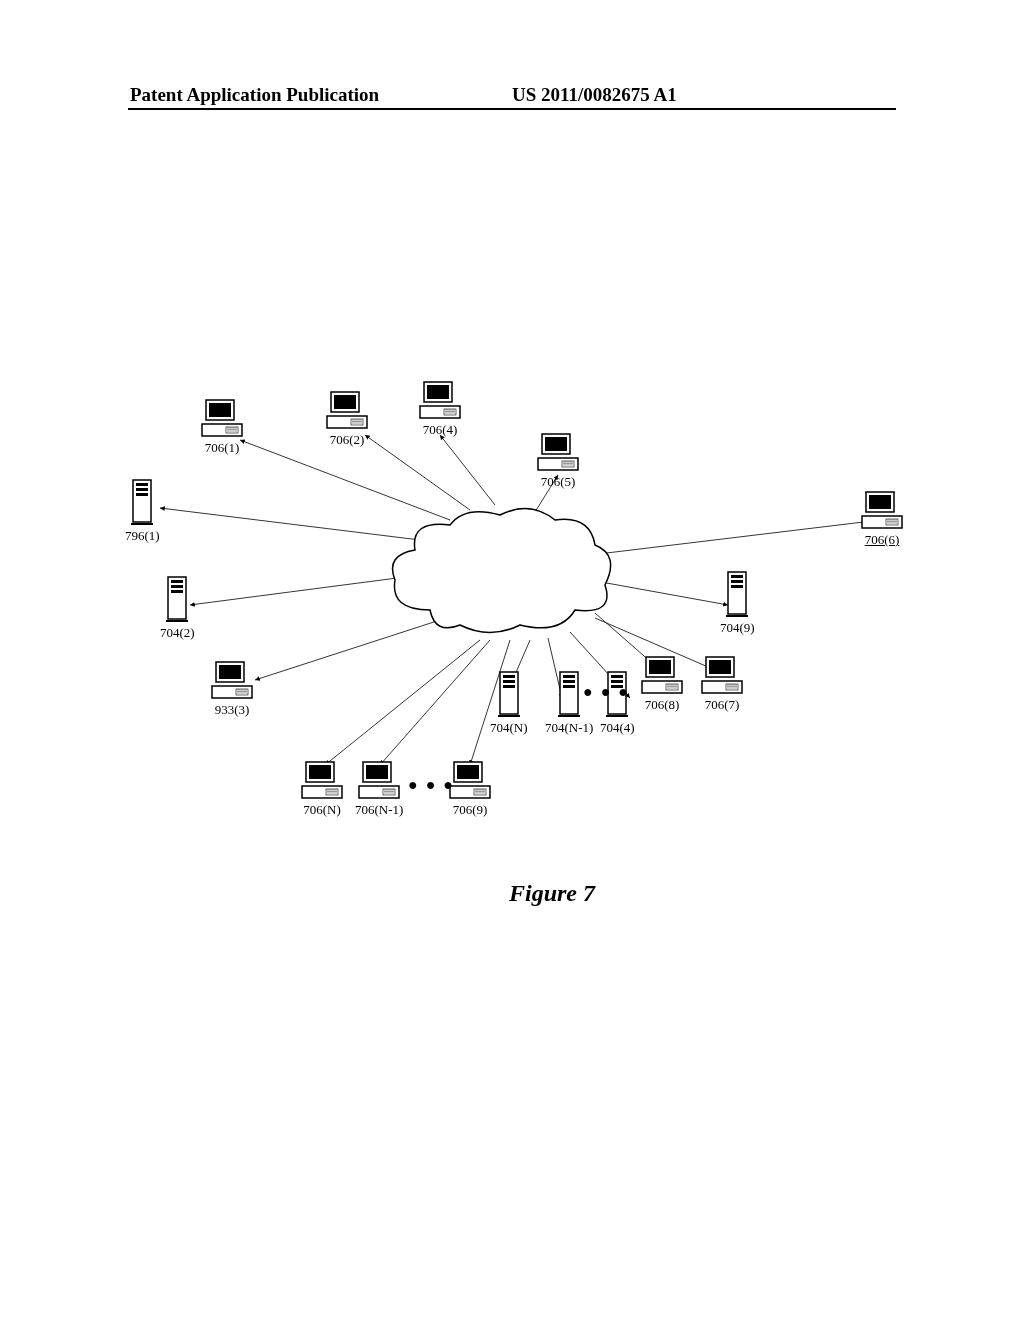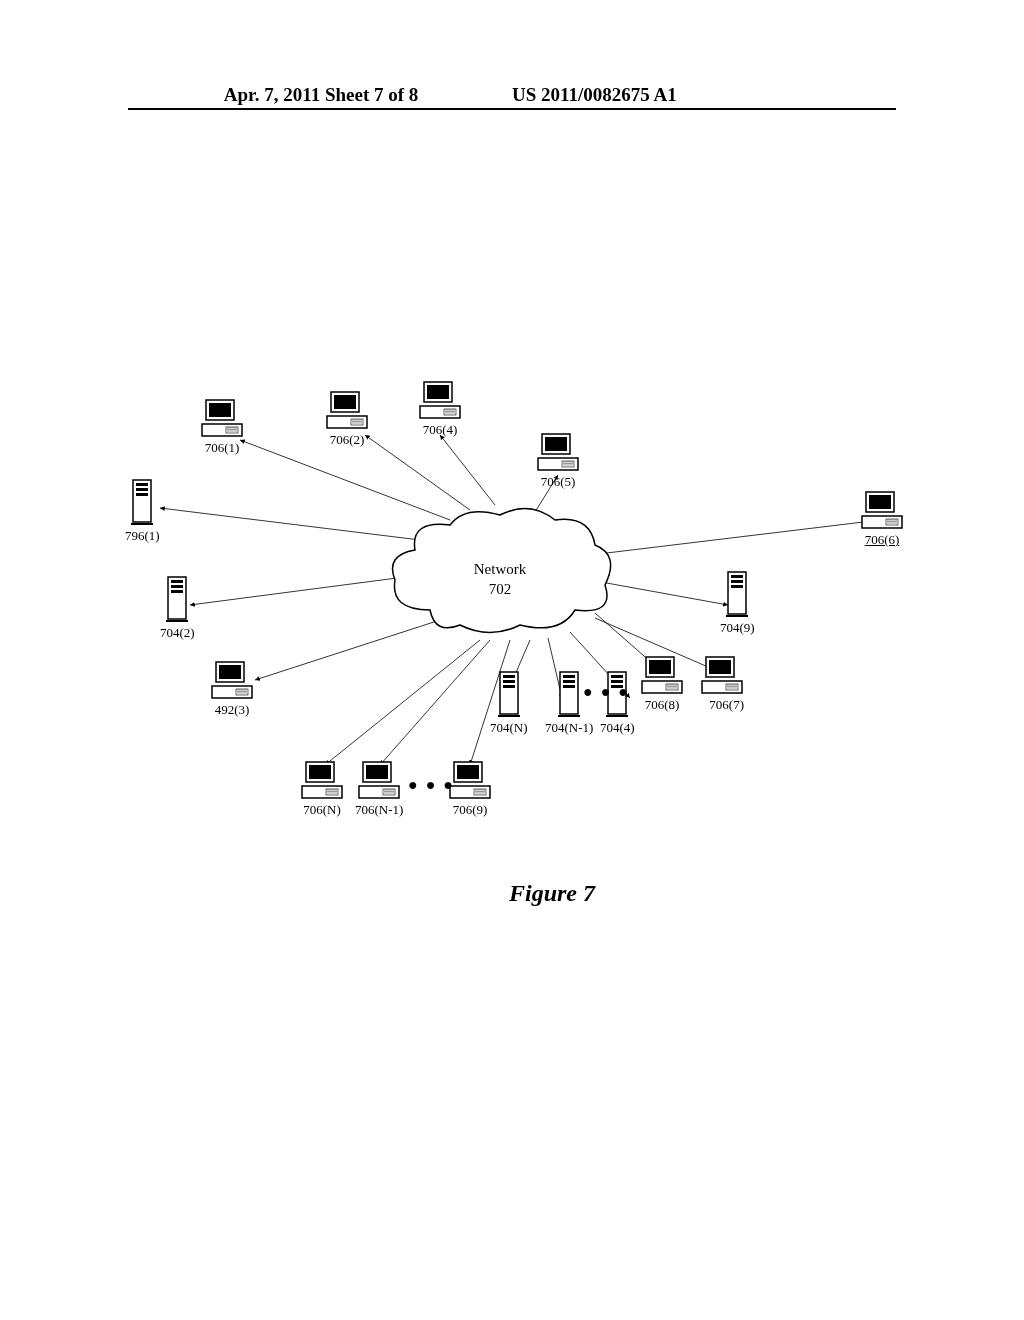--- a/index.html
+++ b/index.html
@@ -87,21 +87,21 @@
       position: absolute;
       top: 0; left: 0;
       width: 100%; height: 100%;
       pointer-events: none;
     }
   </style>
 </head>
 <body>
 
 <div class="header">
-  <span class="header-center">Apr. 7, 2011  Sheet 7 of 8</span>
+  <span class="header-left">Patent Application Publication</span>
   <span class="header-right">US 2011/0082675 A1</span>
 </div>
 <div class="header-line"></div>
 
 <div class="diagram-container">
 
   <svg class="lines" viewBox="0 0 824 460">
     <defs>
       <marker id="arrow" markerWidth="8" markerHeight="8" refX="6" refY="3" orient="auto">
         <path d="M0,0 L6,3 L0,6 Z" fill="black"></path>
@@ -125,24 +125,20 @@
       <line x1="430" y1="260" x2="405" y2="318" marker-end="url(#arrow)"></line>
       <line x1="448" y1="258" x2="462" y2="318" marker-end="url(#arrow)"></line>
       <line x1="470" y1="252" x2="530" y2="318" marker-end="url(#arrow)"></line>
     </g>
   </svg>
 
   <div class="cloud">
     <svg viewBox="0 0 240 150">
       <path d="M 50 110 Q 10 110 15 80 Q 5 55 35 50 Q 30 20 70 25 Q 85 5 120 15 Q 150 0 175 20 Q 210 15 215 45 Q 240 55 225 85 Q 235 115 195 110 Q 180 135 140 125 Q 110 140 80 125 Q 55 135 50 110 Z" fill="white" stroke="black" stroke-width="1.5"></path>
     </svg>
-    <div class="cloud-text">
-      <div>Network</div>
-      <div>702</div>
-    </div>
   </div>
 
   <div class="node" style="left:100px; top:18px;">
     <svg class="computer-icon" viewBox="0 0 44 40">
         <rect x="6" y="2" width="28" height="20" fill="white" stroke="black" stroke-width="1.5"></rect>
         <rect x="9" y="5" width="22" height="14" fill="black"></rect>
         <rect x="2" y="26" width="40" height="12" fill="white" stroke="black" stroke-width="1.5"></rect>
         <rect x="26" y="29" width="12" height="6" fill="none" stroke="black" stroke-width="0.6"></rect>
         <line x1="27" y1="30" x2="37" y2="30" stroke="black" stroke-width="0.4"></line>
         <line x1="27" y1="31.5" x2="37" y2="31.5" stroke="black" stroke-width="0.4"></line>
@@ -206,37 +202,37 @@
   <div class="node" style="left:110px; top:280px;">
     <svg class="computer-icon" viewBox="0 0 44 40">
         <rect x="6" y="2" width="28" height="20" fill="white" stroke="black" stroke-width="1.5"></rect>
         <rect x="9" y="5" width="22" height="14" fill="black"></rect>
         <rect x="2" y="26" width="40" height="12" fill="white" stroke="black" stroke-width="1.5"></rect>
         <rect x="26" y="29" width="12" height="6" fill="none" stroke="black" stroke-width="0.6"></rect>
         <line x1="27" y1="30" x2="37" y2="30" stroke="black" stroke-width="0.4"></line>
         <line x1="27" y1="31.5" x2="37" y2="31.5" stroke="black" stroke-width="0.4"></line>
         <line x1="27" y1="33" x2="37" y2="33" stroke="black" stroke-width="0.4"></line>
       </svg>
-    <div class="node-label">492(3)</div>
+    <div class="node-label">933(3)</div>
   </div>
 
   <div class="node" style="left:540px; top:275px;">
     <svg class="computer-icon" viewBox="0 0 44 40">
         <rect x="6" y="2" width="28" height="20" fill="white" stroke="black" stroke-width="1.5"></rect>
         <rect x="9" y="5" width="22" height="14" fill="black"></rect>
         <rect x="2" y="26" width="40" height="12" fill="white" stroke="black" stroke-width="1.5"></rect>
         <rect x="26" y="29" width="12" height="6" fill="none" stroke="black" stroke-width="0.6"></rect>
         <line x1="27" y1="30" x2="37" y2="30" stroke="black" stroke-width="0.4"></line>
         <line x1="27" y1="31.5" x2="37" y2="31.5" stroke="black" stroke-width="0.4"></line>
         <line x1="27" y1="33" x2="37" y2="33" stroke="black" stroke-width="0.4"></line>
       </svg>
     <div class="node-label">706(8)</div>
   </div>
 
-  <div class="node" style="left:600px; top:275px;text-align:right;">
+  <div class="node" style="left:600px; top:275px;">
     <svg class="computer-icon" viewBox="0 0 44 40">
         <rect x="6" y="2" width="28" height="20" fill="white" stroke="black" stroke-width="1.5"></rect>
         <rect x="9" y="5" width="22" height="14" fill="black"></rect>
         <rect x="2" y="26" width="40" height="12" fill="white" stroke="black" stroke-width="1.5"></rect>
         <rect x="26" y="29" width="12" height="6" fill="none" stroke="black" stroke-width="0.6"></rect>
         <line x1="27" y1="30" x2="37" y2="30" stroke="black" stroke-width="0.4"></line>
         <line x1="27" y1="31.5" x2="37" y2="31.5" stroke="black" stroke-width="0.4"></line>
         <line x1="27" y1="33" x2="37" y2="33" stroke="black" stroke-width="0.4"></line>
       </svg>
     <div class="node-label">706(7)</div>

